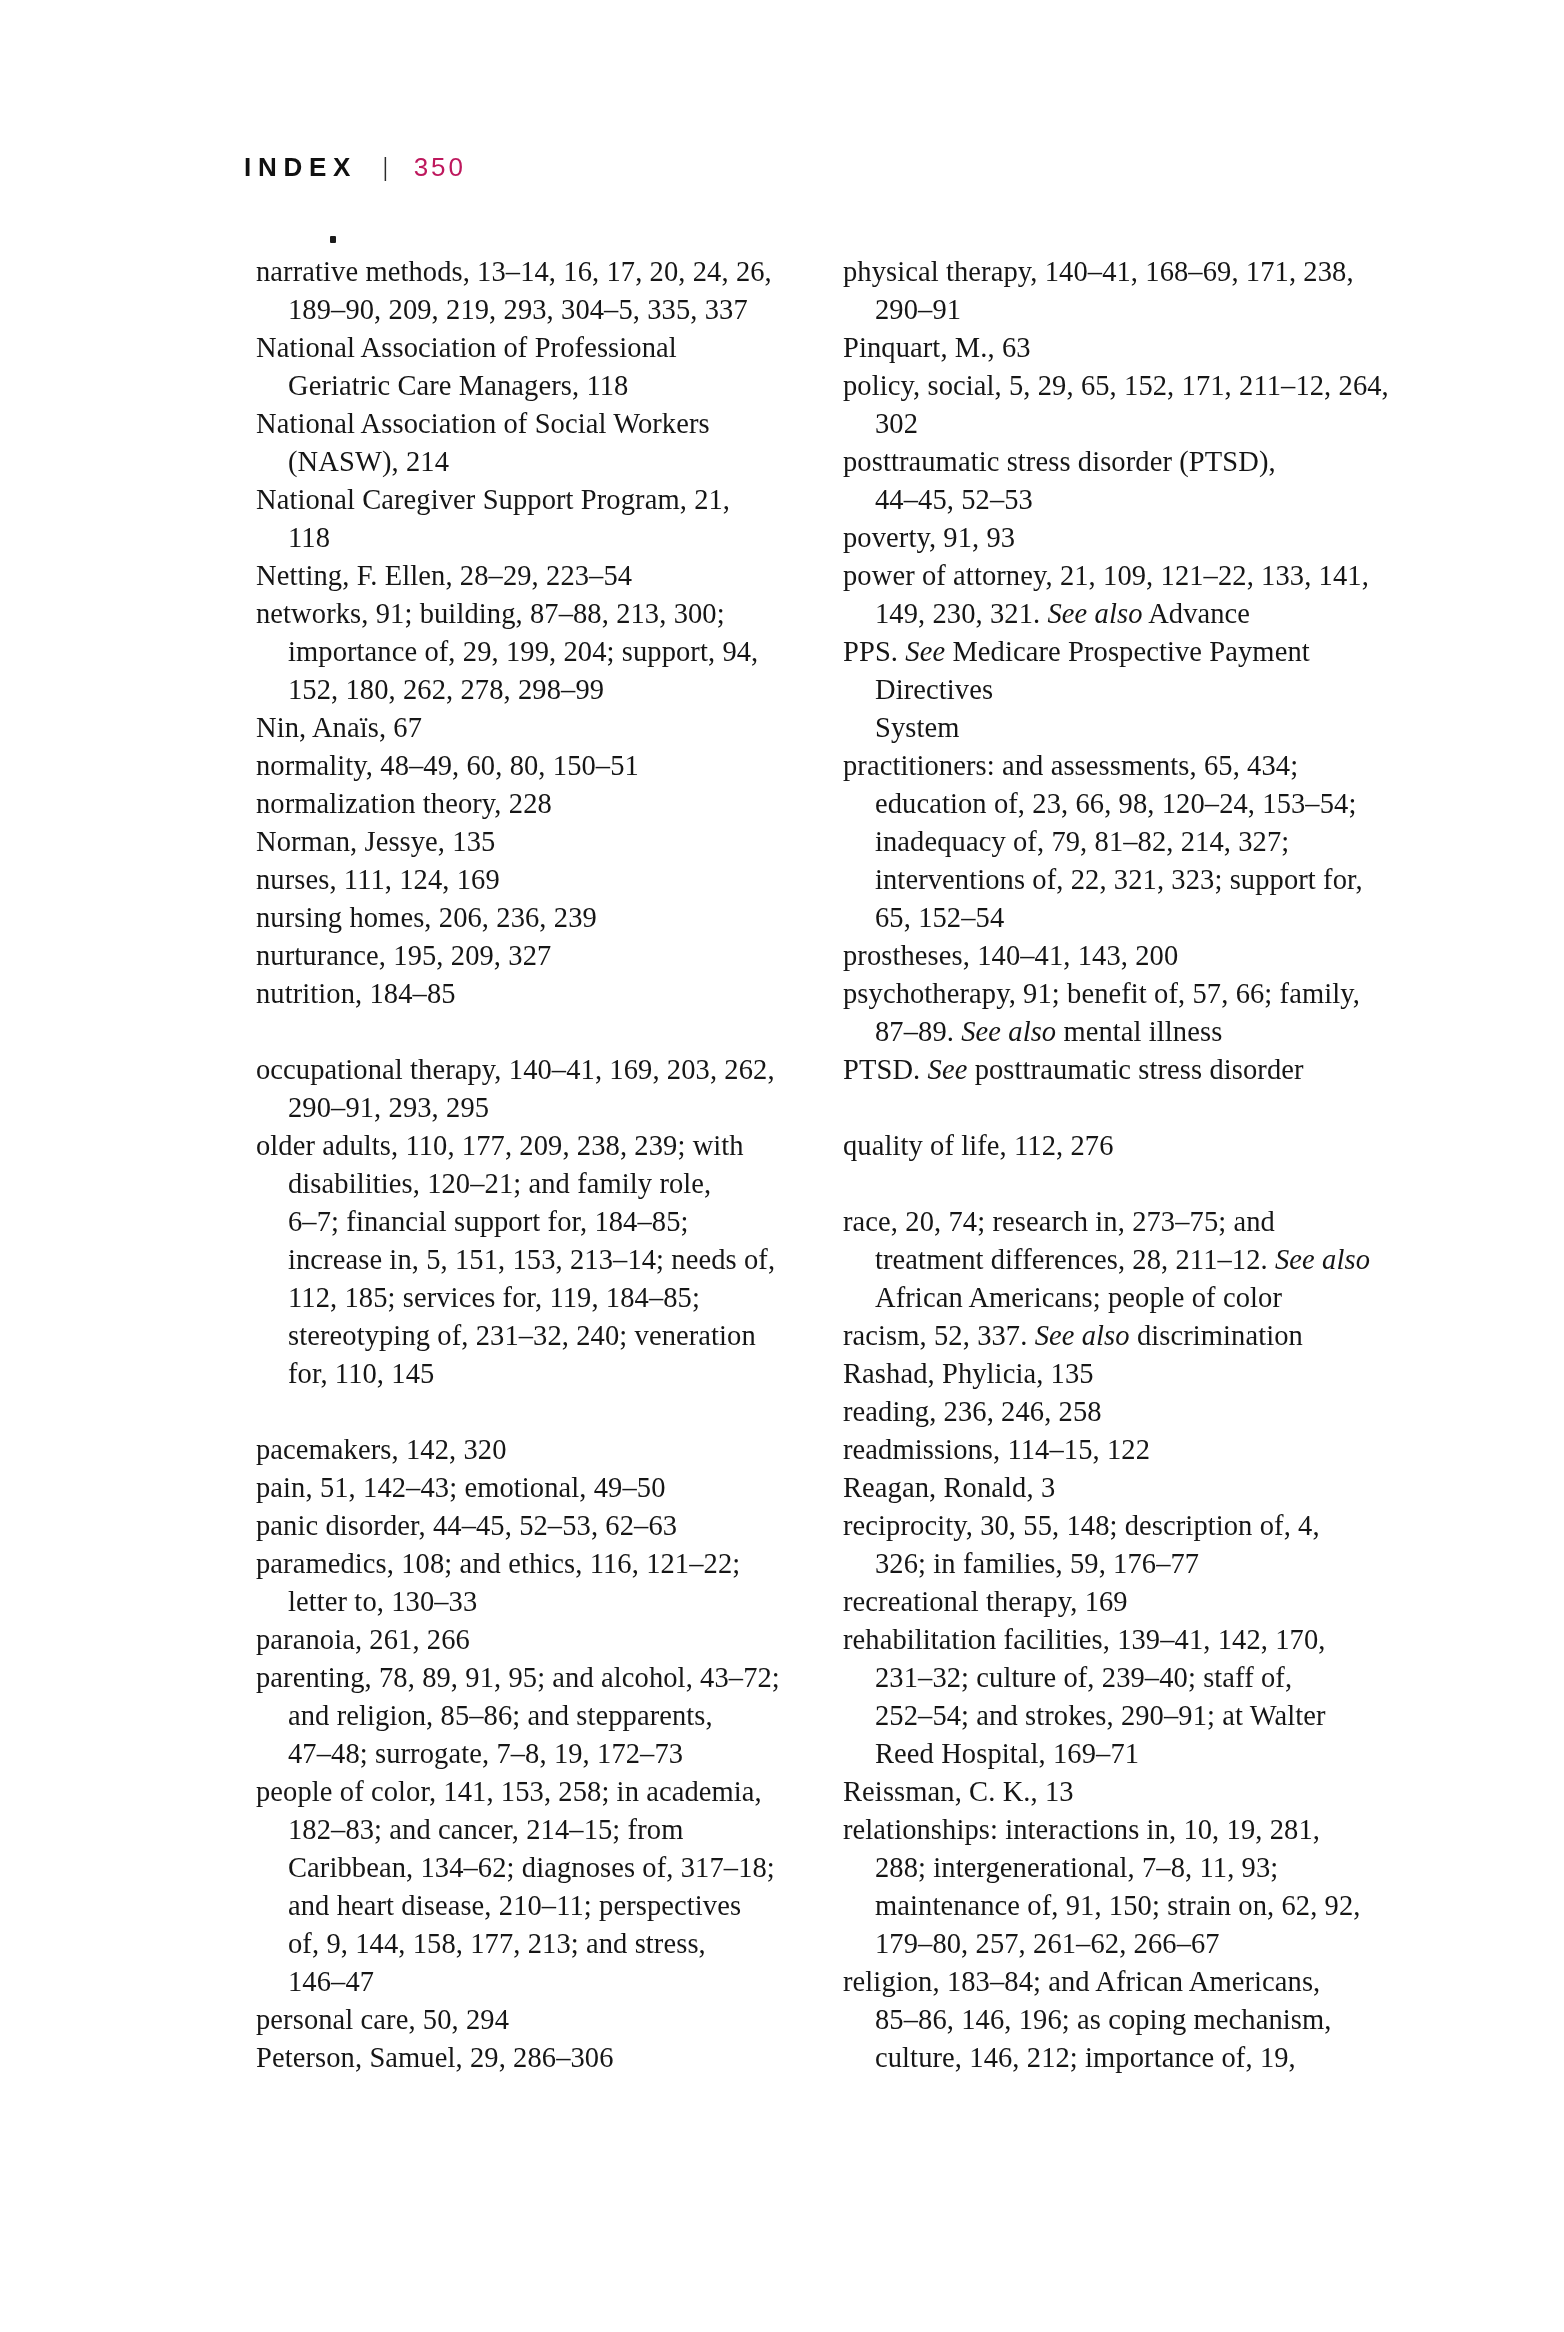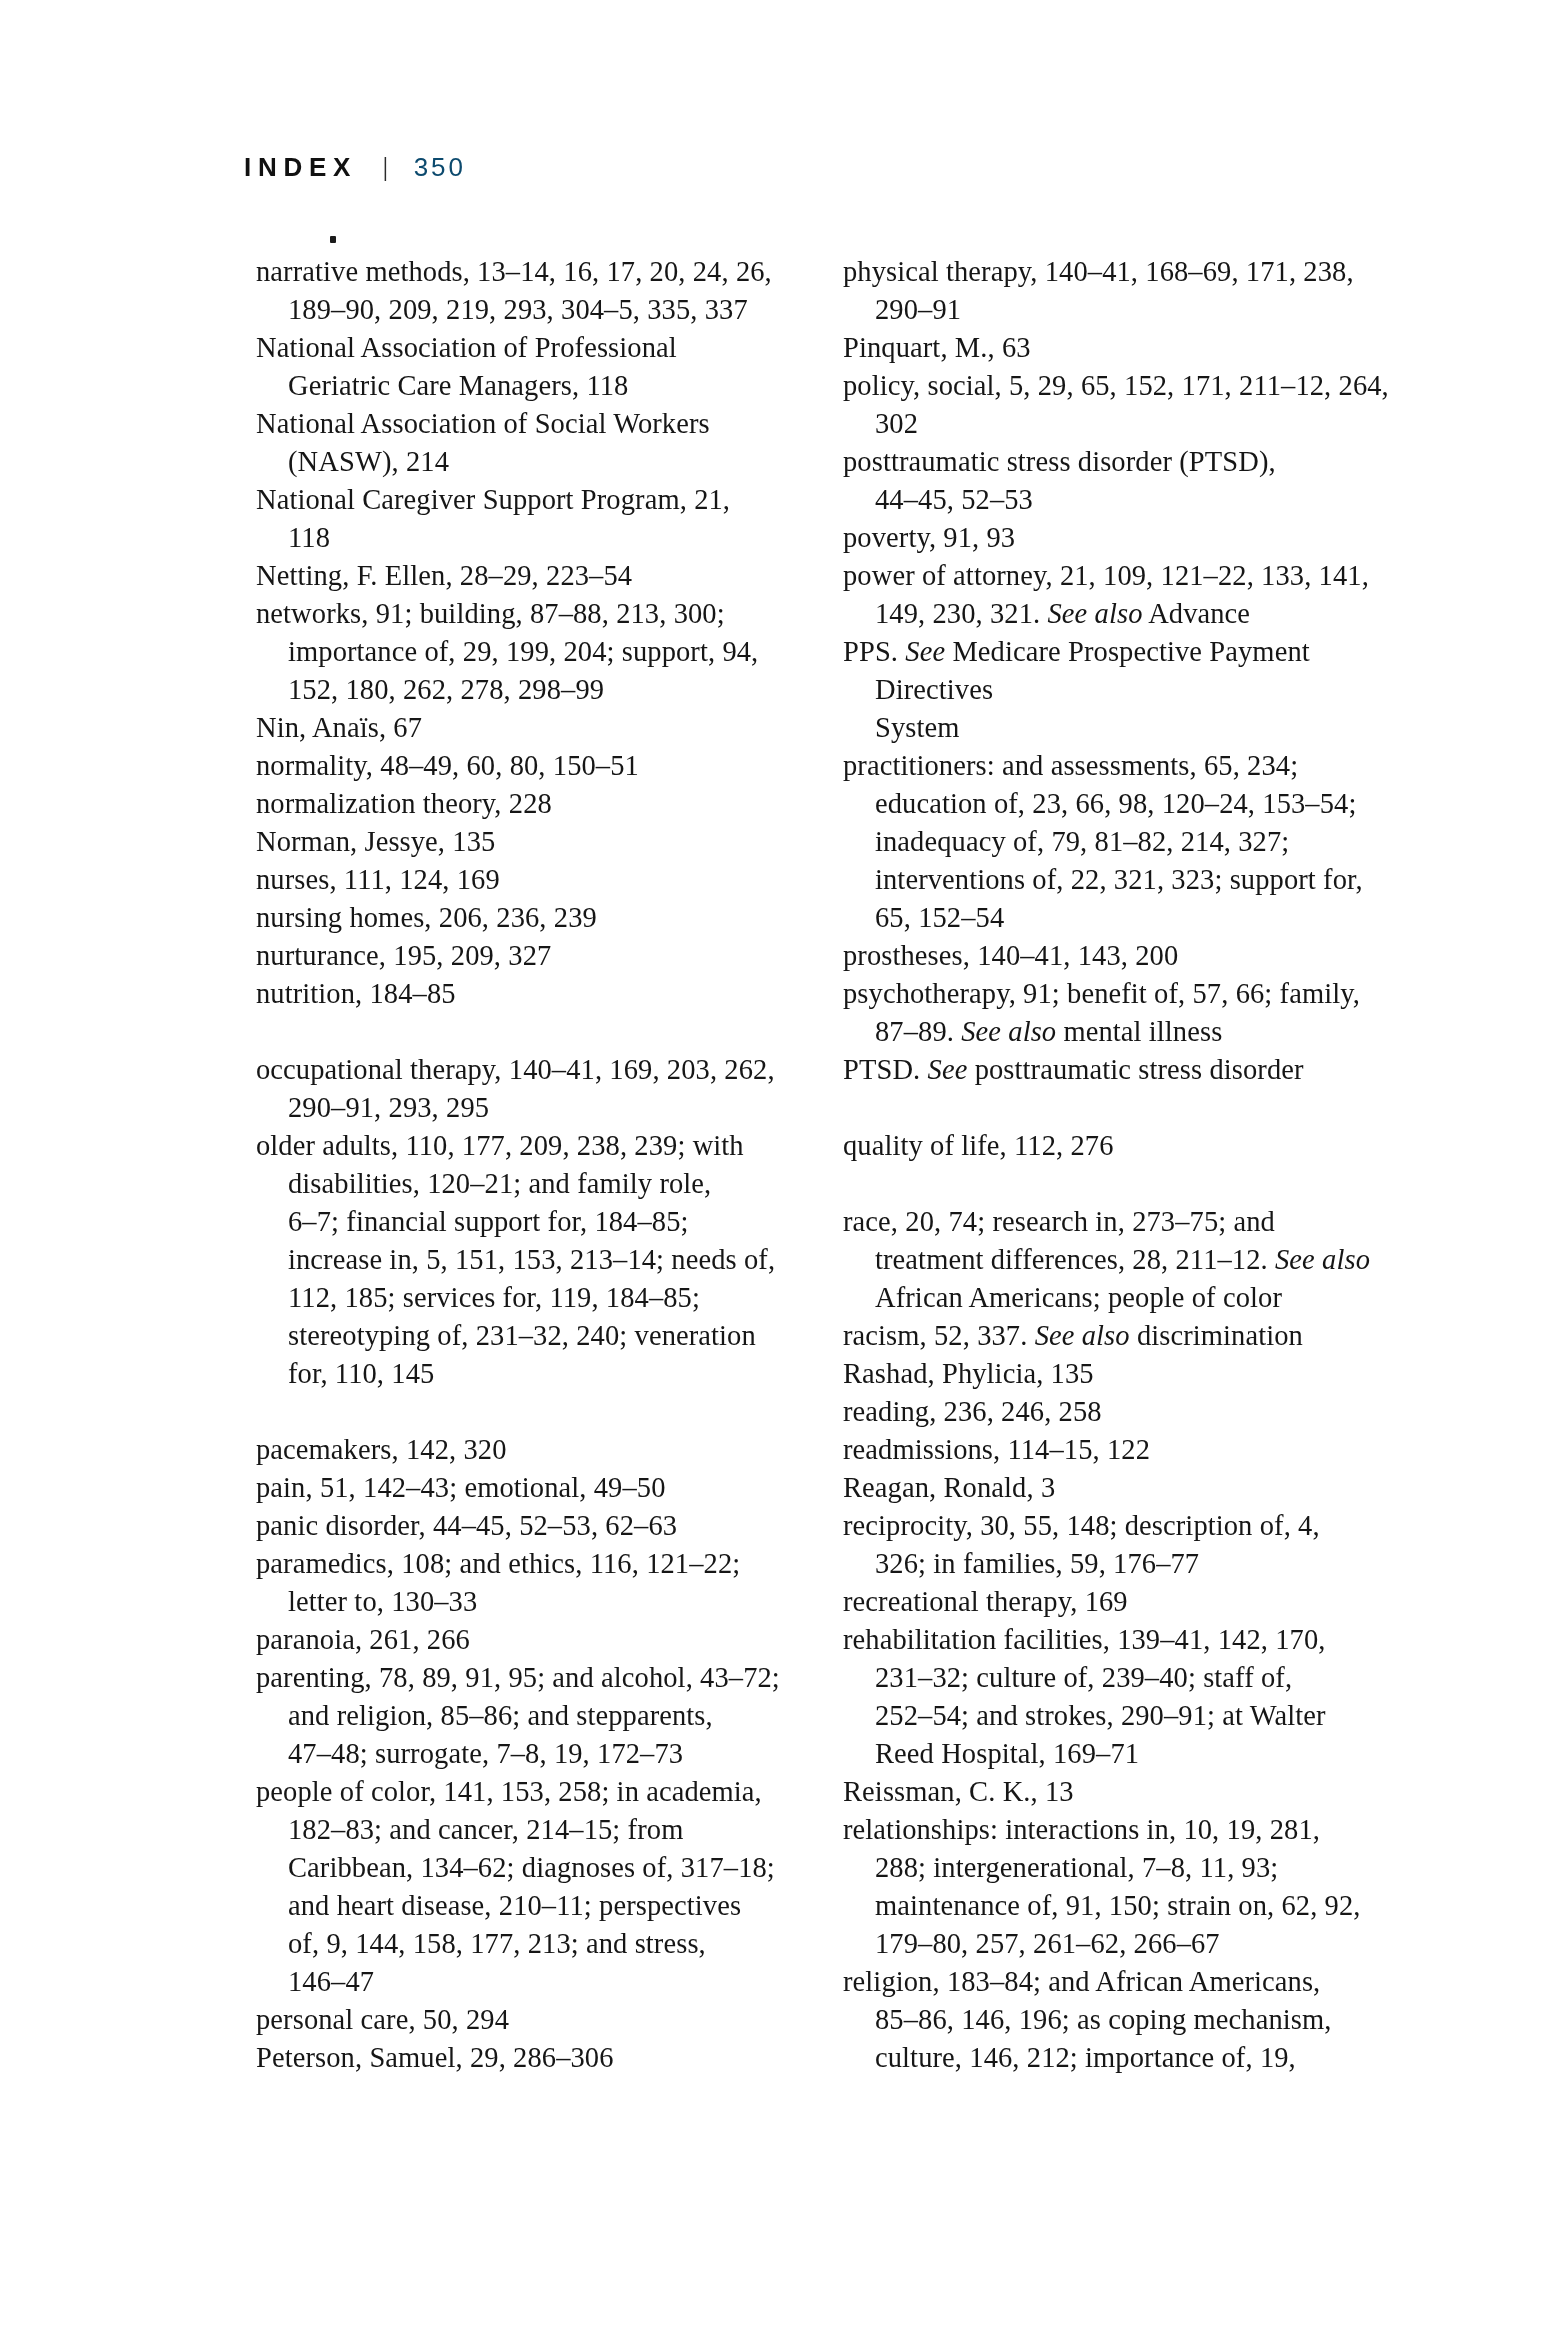--- a/index.html
+++ b/index.html
@@ -14,21 +14,21 @@
   .page { position: absolute; inset: 0; background: #ffffff; margin-left: 39px; }
 
   .running-head {
     position: absolute; left: 205px; top: 152px;
     font-family: "Liberation Sans", "DejaVu Sans", sans-serif;
     font-size: 26px; color: #111111;
     display: flex; align-items: baseline;
   }
   .running-head .title { font-weight: 700; letter-spacing: 6.7px; }
   .running-head .sep { margin: 0 25px; font-weight: 400; color: #2b2b2b; transform: scaleX(.7); }
-  .running-head .folio { font-weight: 400; letter-spacing: 2.9px; color: #0c4a6e; }
+  .running-head .folio { font-weight: 400; letter-spacing: 2.9px; color: #be185d; }
 
   .stray-dot {
     position: absolute; left: 291px; top: 236px;
     width: 5.7px; height: 6.7px; background: #1b1b1b; border-radius: 1px;
   }
 
   .columns {
     position: absolute; left: 217px; top: 253px;
     display: flex; align-items: flex-start;
   }
@@ -112,21 +112,21 @@
         <div class="line"><span>policy, social, 5, 29, 65, 152, 171, 211–12, 264,</span></div>
         <div class="line indent"><span>302</span></div>
         <div class="line"><span>posttraumatic stress disorder (PTSD),</span></div>
         <div class="line indent"><span>44–45, 52–53</span></div>
         <div class="line"><span>poverty, 91, 93</span></div>
         <div class="line"><span>power of attorney, 21, 109, 121–22, 133, 141,</span></div>
         <div class="line indent"><span>149, 230, 321. </span><em>See also</em><span> Advance</span></div>
         <div class="line"><span>PPS. </span><em>See</em><span> Medicare Prospective Payment</span></div>
         <div class="line indent"><span>Directives</span></div>
         <div class="line indent"><span>System</span></div>
-        <div class="line"><span>practitioners: and assessments, 65, 234;</span></div>
+        <div class="line"><span>practitioners: and assessments, 65, 434;</span></div>
         <div class="line indent"><span>education of, 23, 66, 98, 120–24, 153–54;</span></div>
         <div class="line indent"><span>inadequacy of, 79, 81–82, 214, 327;</span></div>
         <div class="line indent"><span>interventions of, 22, 321, 323; support for,</span></div>
         <div class="line indent"><span>65, 152–54</span></div>
         <div class="line"><span>prostheses, 140–41, 143, 200</span></div>
         <div class="line"><span>psychotherapy, 91; benefit of, 57, 66; family,</span></div>
         <div class="line indent"><span>87–89. </span><em>See also</em><span> mental illness</span></div>
         <div class="line"><span>PTSD. </span><em>See</em><span> posttraumatic stress disorder</span></div>
         <div class="line"></div>
         <div class="line"><span>quality of life, 112, 276</span></div>

